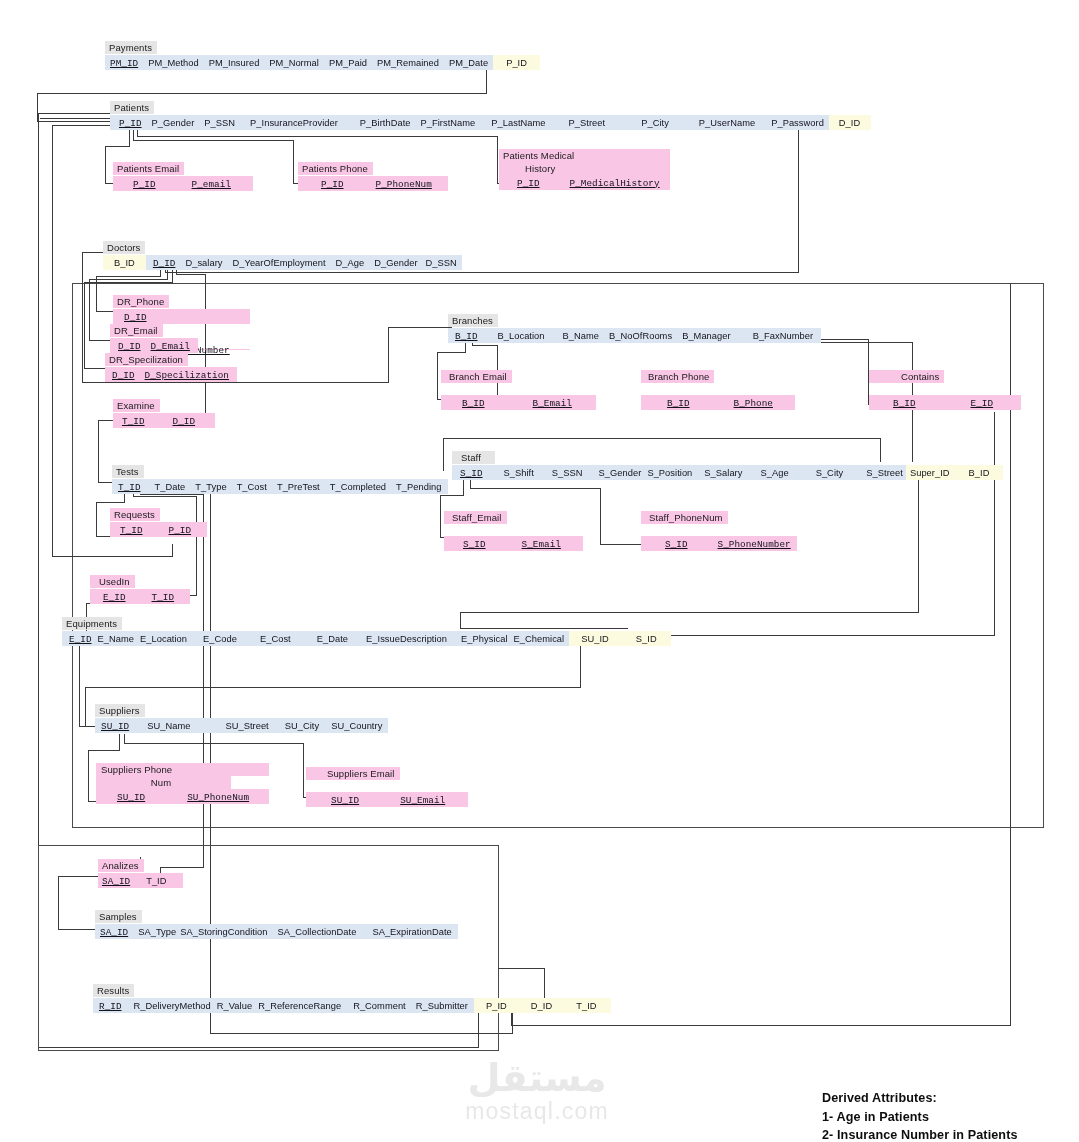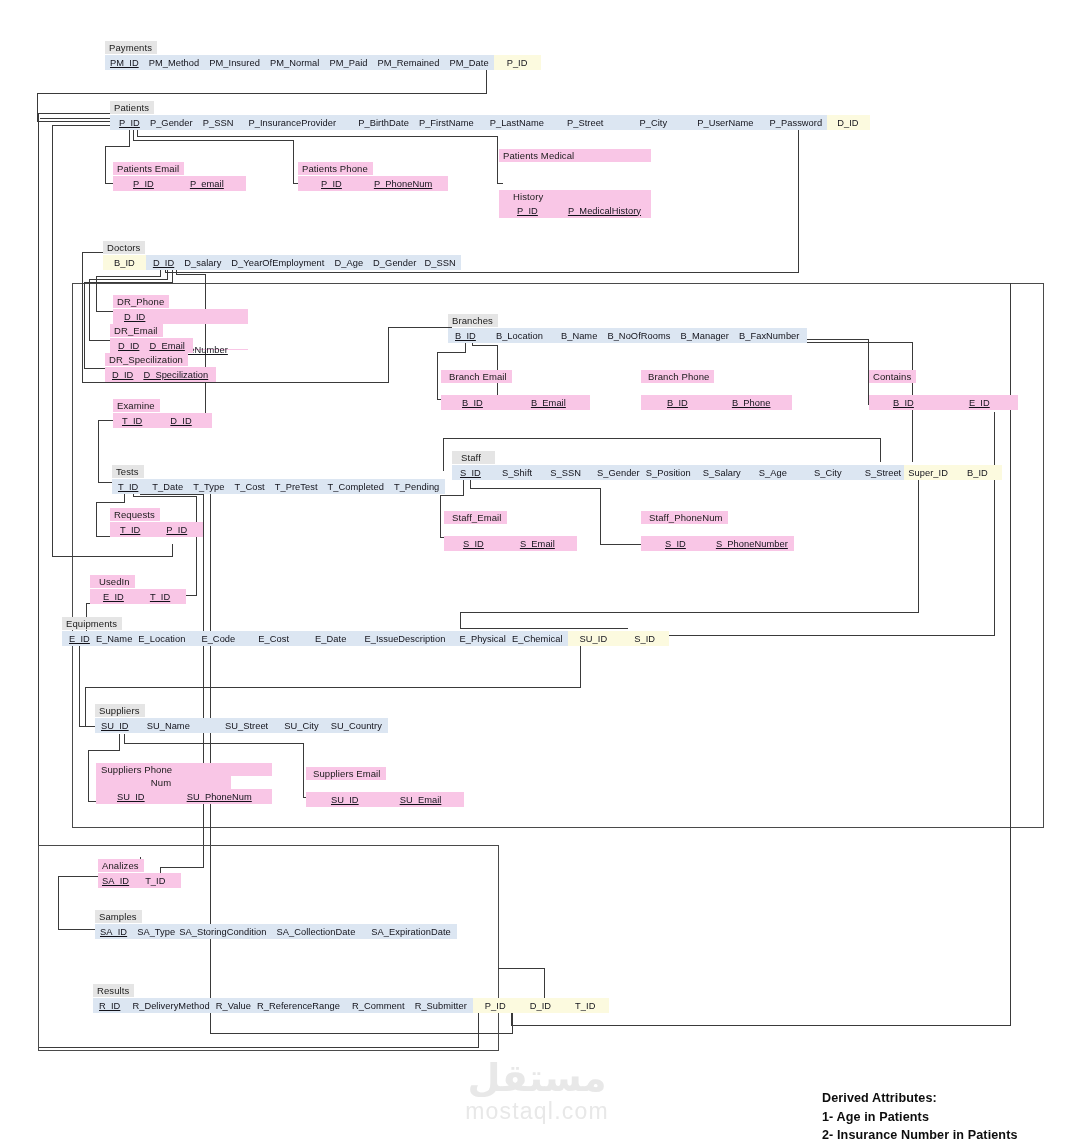--- a/index.html
+++ b/index.html
@@ -58,21 +58,21 @@
   }
   
   .ent .title{background:#e5e5e5;}
   .ent .row{background:#dce6f2;}
   .ent .cell.fk{background:#fcfadf;}
   
   .rel .title{background:#f9c6e6;}
   .rel .row{background:#f9c6e6;}
   .rel .cell{background:#f9c6e6;}
   .rel .cell.sep{margin-left:2px;}
-  .pk{text-decoration:underline;text-underline-offset:1px;}
+  .pk{text-decoration:underline;text-underline-offset:1px;font-family:Liberation Mono, monospace;}
   .t2 .title{line-height:11px;}
   .title.two{display:block;text-align:left;}
   .title.ctr{text-align:center;}
   
   #derived{
     position:absolute;
     font-size:12.6px;
     font-weight:bold;
     color:#0d0d0d;
     line-height:18.5px;
@@ -226,21 +226,21 @@
   <div class="tbl rel" style="left:298px;top:158px;">
     <span class="title">Patients Phone</span>
     <div class="row">
       <span class="cell pk" style="padding-left:23px;padding-right:26px;">P_ID</span>
       <span class="cell pk" style="padding-left:6px;padding-right:16px;">P_PhoneNum</span>
     </div>
   </div>
 
   <div class="tbl rel t2" style="left:499px;top:149px;">
     <span class="title two">Patients Medical</span>
-    <span class="title two" style="padding-left:14px;margin-top:28px;">History</span>
+    <span class="title two" style="padding-left:26px;">History</span>
     <div class="row">
       <span class="cell pk" style="padding-left:18px;padding-right:24px;">P_ID</span>
       <span class="cell pk" style="padding-left:6px;padding-right:10px;">P_MedicalHistory</span>
     </div>
   </div>
 
   <div class="tbl ent" style="left:103px;top:237px;">
     <span class="title">Doctors</span>
     <div class="row">
       <span class="cell fk" style="padding-left:11px;padding-right:11px;">B_ID</span>
@@ -278,42 +278,42 @@
   </div>
 
   <div class="tbl ent" style="left:448px;top:310px;">
     <span class="title">Branches</span>
     <div class="row">
       <span class="cell pk" style="padding-left:7px;padding-right:12px;">B_ID</span>
       <span class="cell" style="padding-left:8px;padding-right:10px;">B_Location</span>
       <span class="cell" style="padding-left:8px;">B_Name</span>
       <span class="cell">B_NoOfRooms</span>
       <span class="cell">B_Manager</span>
-      <span class="cell" style="padding-right:8px;">B_FaxNumber</span>
+      <span class="cell" style="padding-right:8px;margin-left:12px;">B_FaxNumber</span>
     </div>
   </div>
 
   <div class="tbl rel" style="left:441px;top:366px;">
     <span class="title" style="padding-left:8px;">Branch Email</span>
     <div class="row" style="margin-top:11px;">
       <span class="cell pk" style="padding-left:21px;padding-right:42px;">B_ID</span>
       <span class="cell pk" style="padding-left:6px;padding-right:24px;">B_Email</span>
     </div>
   </div>
 
   <div class="tbl rel" style="left:641px;top:366px;">
     <span class="title" style="padding-left:7px;">Branch Phone</span>
     <div class="row" style="margin-top:11px;">
       <span class="cell pk" style="padding-left:26px;padding-right:38px;">B_ID</span>
       <span class="cell pk" style="padding-left:6px;padding-right:22px;">B_Phone</span>
     </div>
   </div>
 
   <div class="tbl rel" style="left:869px;top:366px;">
-    <span class="title" style="padding-left:4px;">Contains</span>
+    <span class="title" style="padding-left:32px;">Contains</span>
     <div class="row" style="margin-top:11px;">
       <span class="cell pk" style="padding-left:24px;padding-right:24px;">B_ID</span>
       <span class="cell pk sep" style="padding-left:29px;padding-right:28px;">E_ID</span>
     </div>
   </div>
 
   <div class="tbl rel" style="left:113px;top:395px;">
     <span class="title">Examine</span>
     <div class="row">
       <span class="cell pk" style="padding-left:9px;padding-right:22px;">T_ID</span>
@@ -414,21 +414,21 @@
   <div class="tbl rel t2" style="left:96px;top:763px;">
     <span class="title two" style="padding-left:5px;">Suppliers Phone</span>
     <span class="title two ctr" style="display:block;width:130px;padding-left:0;">Num</span>
     <div class="row">
       <span class="cell pk" style="padding-left:21px;padding-right:36px;">SU_ID</span>
       <span class="cell pk" style="padding-left:6px;padding-right:20px;">SU_PhoneNum</span>
     </div>
   </div>
 
   <div class="tbl rel" style="left:306px;top:763px;">
-    <span class="title" style="padding-left:7px;">Suppliers Email</span>
+    <span class="title" style="padding-left:21px;">Suppliers Email</span>
     <div class="row" style="margin-top:11px;">
       <span class="cell pk" style="padding-left:25px;padding-right:35px;">SU_ID</span>
       <span class="cell pk" style="padding-left:6px;padding-right:23px;">SU_Email</span>
     </div>
   </div>
 
   <div class="tbl rel" style="left:98px;top:855px;">
     <span class="title">Analizes</span>
     <div class="row">
       <span class="cell pk" style="padding-left:4px;padding-right:6px;">SA_ID</span>

